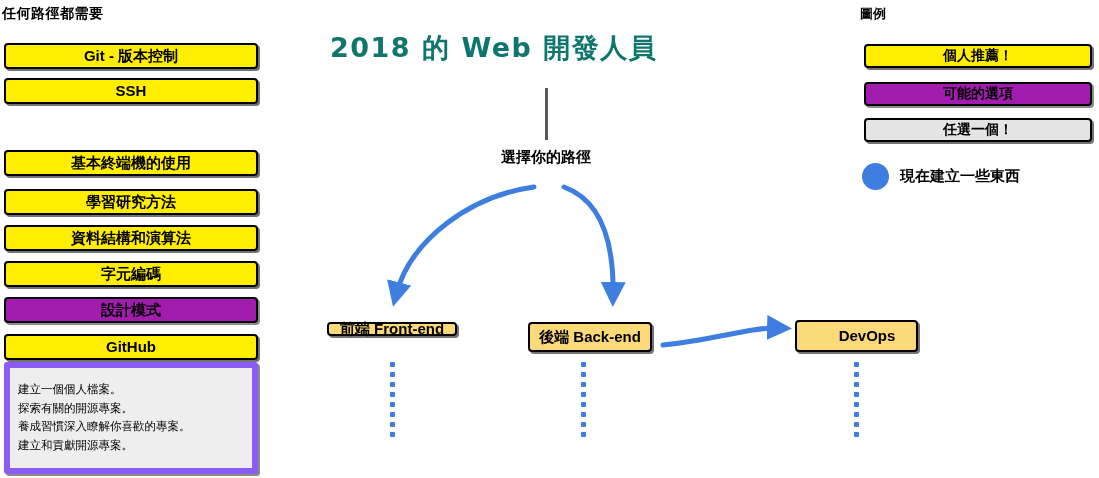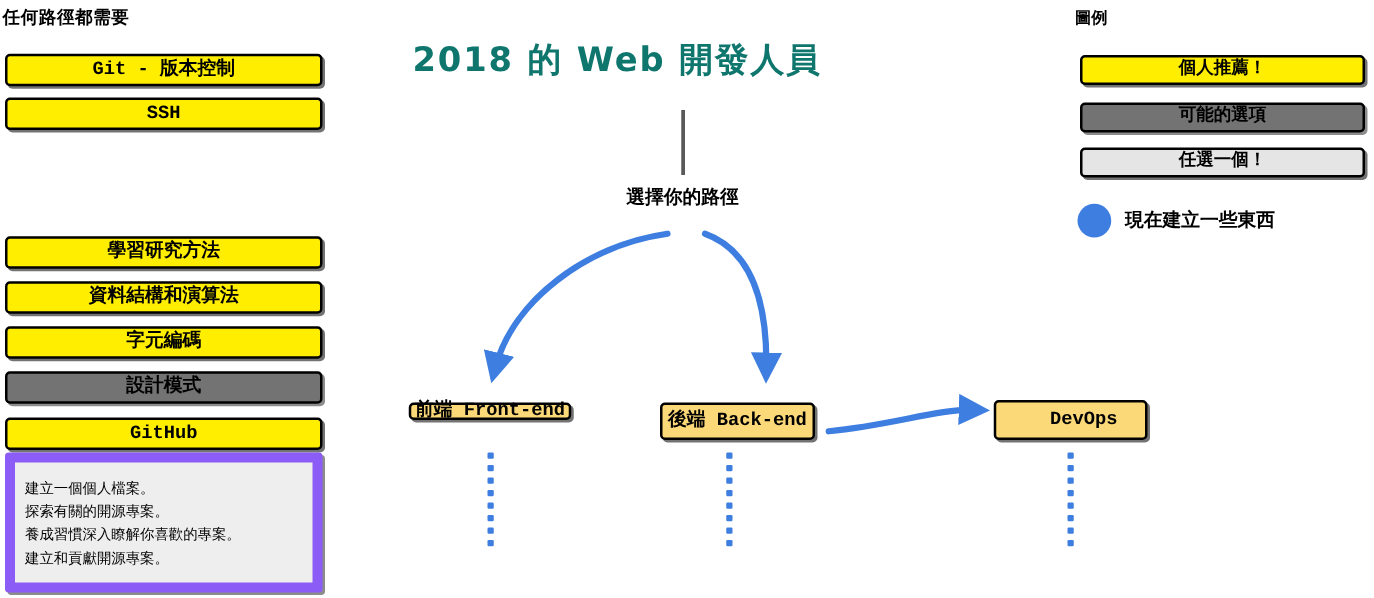--- a/index.html
+++ b/index.html
@@ -20,42 +20,41 @@
     border:2px solid #000;
     border-radius:4px;
     display:flex;
     align-items:center;
     justify-content:center;
     text-align:right;
     font-weight:bold;
     color:#000;
     line-height:1.1;
     box-shadow:2px 2px 0 rgba(0,0,0,0.55);
-    font-family:Liberation Mono, monospace;
   }
   .box.yellow{background:#ffee00;}
-  .box.gray{background:#737373;box-shadow:2px 2px 0 rgba(0,0,0,0.45);}
+  .box.gray{background:#a21caf;box-shadow:2px 2px 0 rgba(0,0,0,0.45);}
   .box.orange{background:#fcd978;}
   .box.legend-orange{background:#e5e5e5;}
 
   
   #left-heading{
     position:absolute;left:2px;top:5px;
     font-size:14px;font-weight:bold;color:#000;
     letter-spacing:0.5px;
   }
   .left-item{
     left:4px;width:254px;height:26px;
     font-size:15px;
   }
   #github-desc{
     position:absolute;left:4px;top:362px;width:254px;height:112px;
     box-sizing:border-box;
     background:#eeeeee;
-    border:8px solid #8b5cf6;
+    border:6px solid #8b5cf6;
     border-radius:3px;
     box-shadow:2px 2px 0 rgba(0,0,0,0.45);
     padding:12px 8px 0 8px;
     font-size:11.5px;
     line-height:1.62;
     color:#000;
     font-weight:normal;
     text-align:left;
   }
   #github-desc div{white-space:nowrap;}
@@ -111,20 +110,21 @@
 </style>
 </head>
 <body>
 
 <div class="canvas">
 
   <div id="left-heading">任何路徑都需要</div>
 
   <div class="box yellow left-item" style="top:43px">Git - 版本控制</div>
   <div class="box yellow left-item" style="top:78px">SSH</div>
+  <div class="box yellow left-item" style="top:150px">基本終端機的使用</div>
   <div class="box yellow left-item" style="top:189px">學習研究方法</div>
   <div class="box yellow left-item" style="top:225px">資料結構和演算法</div>
   <div class="box yellow left-item" style="top:261px">字元編碼</div>
   <div class="box gray   left-item" style="top:297px">設計模式</div>
   <div class="box yellow left-item" style="top:334px">GitHub</div>
 
   <div id="github-desc">
     <div>建立一個個人檔案。</div>
     <div>探索有關的開源專案。</div>
     <div>養成習慣深入瞭解你喜歡的專案。</div>

